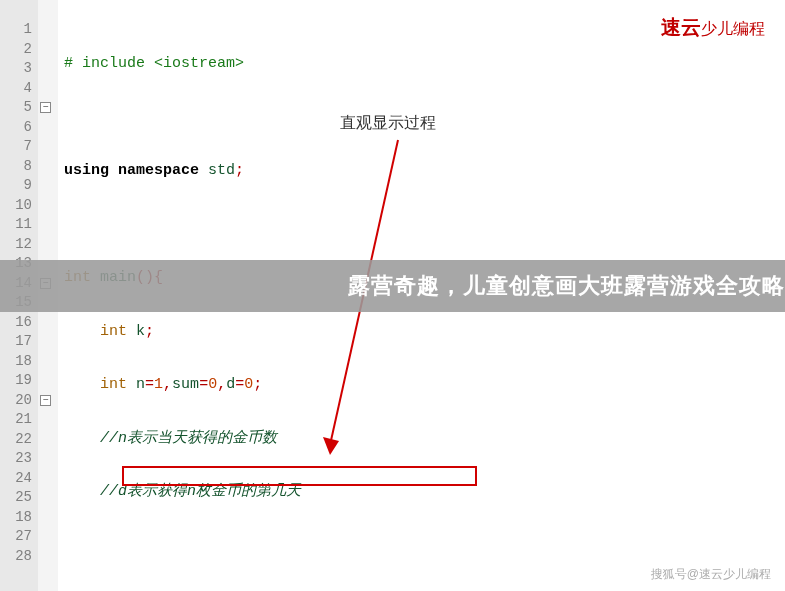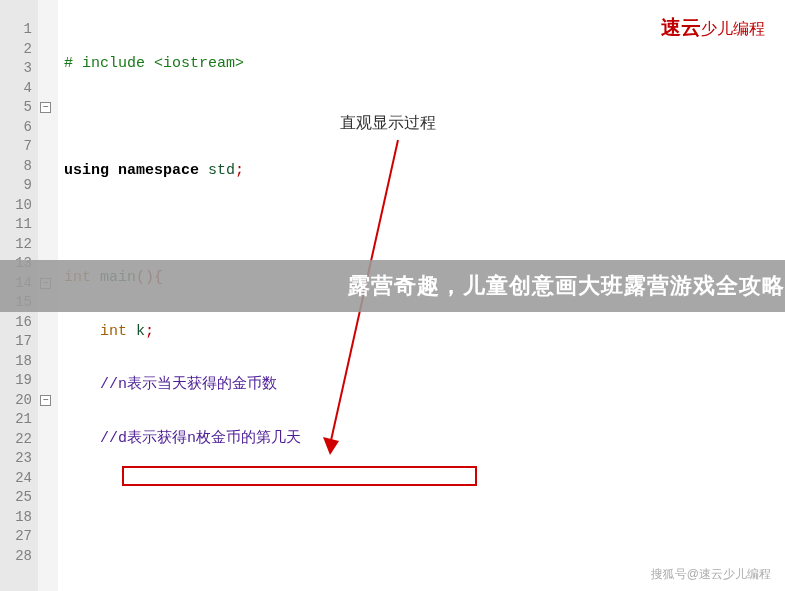--- a/index.html
+++ b/index.html
@@ -56,21 +56,21 @@
   }
   .code-line {
     height: 19.5px;
     line-height: 19.5px;
   }
   .c-pre   { color: #1a7a1a; }
   .c-kw    { color: #000; font-weight: bold; }
   .c-type  { color: #a16207; }
   .c-op    { color: #b00000; }
   .c-num   { color: #c04000; }
-  .c-comm  { color: #4c1d95; }
+  .c-comm  { color: #14532d; font-style: italic; }
   .c-id    { color: #14532d; }
   .annotation {
     position: absolute;
     color: #333;
     font-family: "Microsoft YaHei", sans-serif;
     font-size: 16px;
   }
   .arrow-svg {
     position: absolute;
     pointer-events: none;
@@ -156,20 +156,21 @@
     <div class="fold-mark" style="top:395px">−</div>
   </div>
 
   <div class="code">
     <div class="code-line"><span class="c-pre"># include </span><span class="c-pre">&lt;iostream&gt;</span></div>
     <div class="code-line"></div>
     <div class="code-line"><span class="c-kw">using</span> <span class="c-kw">namespace</span> <span class="c-id">std</span><span class="c-op">;</span></div>
     <div class="code-line"></div>
     <div class="code-line"><span class="c-type">int</span> <span class="c-id">main</span><span class="c-op">()</span><span class="c-op">{</span></div>
     <div class="code-line">    <span class="c-type">int</span> <span class="c-id">k</span><span class="c-op">;</span></div>
+    <div class="code-line">    <span class="c-type">int</span> <span class="c-id">n</span><span class="c-op">=</span><span class="c-num">1</span><span class="c-op">,</span><span class="c-id">sum</span><span class="c-op">=</span><span class="c-num">0</span><span class="c-op">,</span><span class="c-id">d</span><span class="c-op">=</span><span class="c-num">0</span><span class="c-op">;</span></div>
     <div class="code-line">    <span class="c-comm">//n表示当天获得的金币数</span></div>
     <div class="code-line">    <span class="c-comm">//d表示获得n枚金币的第几天</span></div>
     
     
     
     
     
     
     
     

